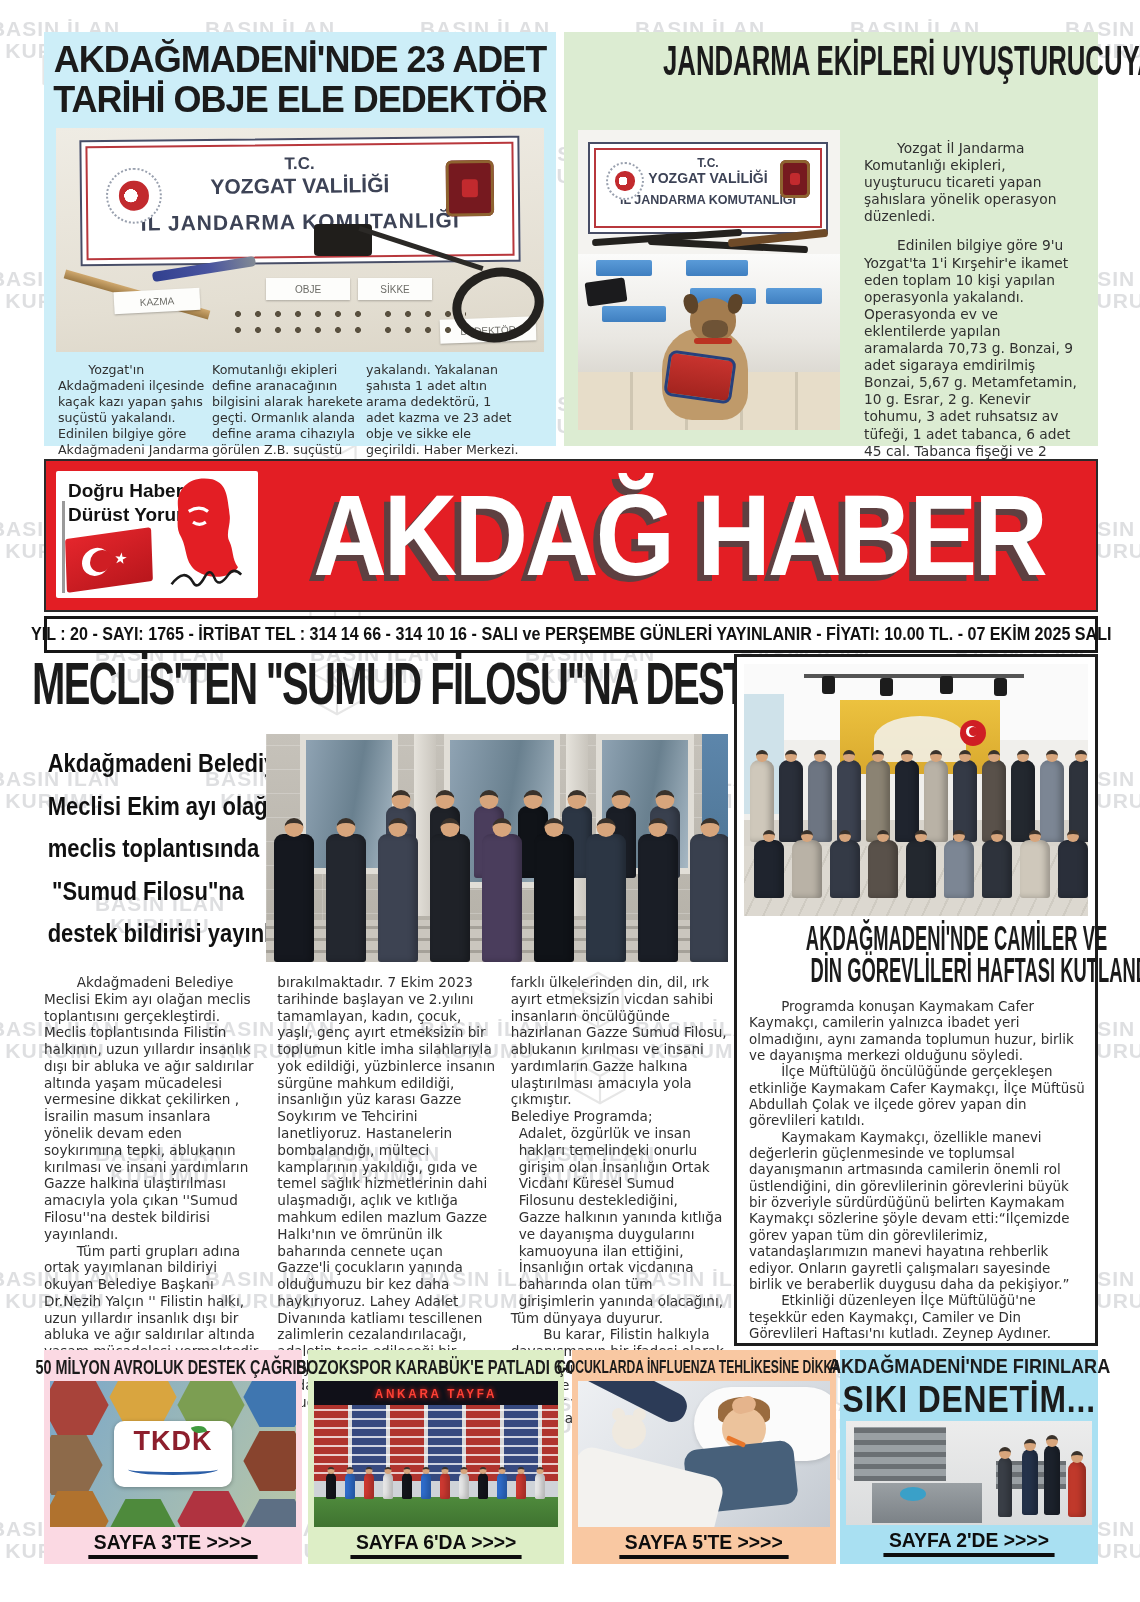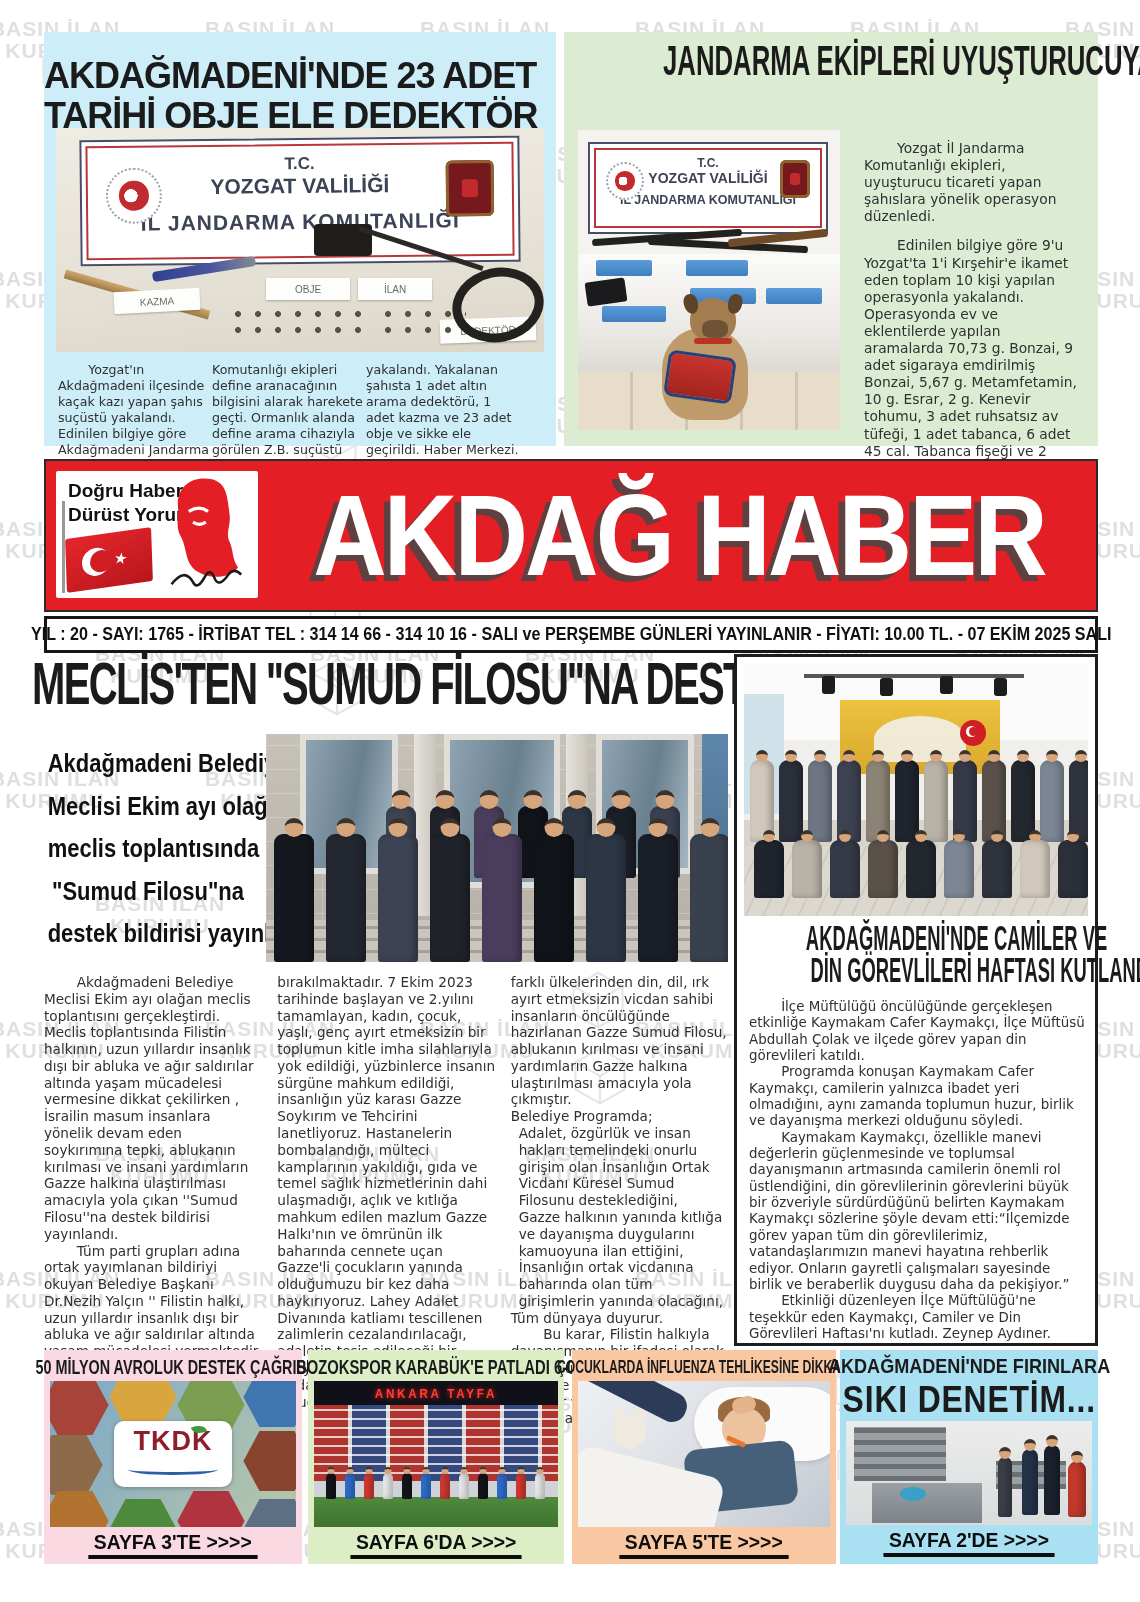--- a/index.html
+++ b/index.html
@@ -10,21 +10,21 @@
   .abs{position:absolute;}
   
   #wm-layer{position:absolute;inset:0;z-index:0;pointer-events:none;}
   .wm{position:absolute;text-align:center;font-family:"Liberation Sans",sans-serif;
       font-weight:bold;font-size:21px;line-height:1.05;color:rgba(145,150,155,.30);letter-spacing:1px;}
   .cube{position:absolute;opacity:.55;}
   .z1{position:absolute;z-index:1;}
   
   .tl-art{left:44px;top:32px;width:512px;height:414px;background:var(--topleft_bg,#cdeef8);}
   .tr-art{left:564px;top:32px;width:534px;height:414px;background:var(--topright_bg,#dcecd2);}
-  .tl-head{width:100%;text-align:left;font-size:36px;letter-spacing:-1px;line-height:1.12;padding-top:24px;}
+  .tl-head{width:100%;text-align:center;font-size:36px;letter-spacing:-1px;line-height:1.12;padding-top:8px;}
   .tr-head{width:100%;text-align:center;padding-top:10px;height:44px;}
   
   .photo1{left:12px;top:96px;width:488px;height:224px;background:linear-gradient(175deg,#efece4,#e4dfd3 70%,#dcd6c8);overflow:hidden;}
   .sign{background:#fff;border:2px solid #474d66;position:absolute;}
   .sign::before{content:"";position:absolute;inset:4px;border:2px solid #b8373c;}
   .sign-inner{position:absolute;inset:8px;text-align:center;color:#3d4356;font-family:"Liberation Sans",sans-serif;font-weight:bold;}
   .emb1{position:absolute;border-radius:50%;border:2px dotted #99a0ae;background:#fff;}
   .emb1::after{content:"";position:absolute;inset:22%;border-radius:50%;background:radial-gradient(circle at 40% 50%,#fff 0 28%,#c22a2e 29%);}
   .emb2{position:absolute;border-radius:6px;background:#76191f;box-shadow:inset 0 0 0 3px #8e6330;}
   .emb2::after{content:"";position:absolute;inset:34%;background:#c22a2e;border-radius:3px;}
@@ -518,21 +518,21 @@
       </div>
       <div style="position:absolute;left:6px;top:162px;width:150px;height:9px;background:linear-gradient(#cfa86e,#9d7a45);transform:rotate(16deg);"></div>
       <div style="position:absolute;left:96px;top:136px;width:104px;height:10px;background:linear-gradient(90deg,#31408f,#49549f 55%,#828a94);border-radius:4px;transform:rotate(-9deg);"></div>
       <div class="card" style="left:58px;top:162px;width:86px;height:22px;transform:rotate(-3deg);">
           <span>KAZMA</span>
         </div>
       <div class="card" style="left:210px;top:150px;width:84px;height:22px;">
           <span>OBJE</span>
         </div>
       <div class="card" style="left:302px;top:150px;width:74px;height:22px;">
-          <span>İLAN</span>
+          <span>SİKKE</span>
         </div>
       <div class="card" style="left:384px;top:190px;width:96px;height:24px;transform:rotate(-2deg);">
           <span>DEDEKTÖR</span>
         </div>
       <div class="dots" style="left:176px;top:180px;width:140px;height:34px;"></div>
       <div class="dots" style="left:326px;top:180px;width:84px;height:34px;"></div>
       <div style="position:absolute;left:258px;top:96px;width:58px;height:32px;background:#201e1b;border-radius:4px;"></div>
       <div style="position:absolute;left:300px;top:118px;width:130px;height:5px;background:#2b2926;transform:rotate(18deg);"></div>
       <div style="position:absolute;left:396px;top:140px;width:74px;height:56px;border:9px solid #24221f;border-radius:50%;transform:rotate(-12deg);"></div>
     </div>
@@ -703,22 +703,22 @@
           <div class="pn pn-sm" style="left: 238px; top: 176px; width: 30px; height: 58px; background: rgb(46, 51, 60);"></div>
           <div class="pn pn-sm" style="left: 276px; top: 176px; width: 30px; height: 58px; background: rgb(207, 200, 187);"></div>
           <div class="pn pn-sm" style="left: 314px; top: 176px; width: 30px; height: 58px; background: rgb(42, 47, 58);"></div>
         </div>
     </div>
     <div class="rhead hl">
       <div><span class="cond" style="font-size:28px;transform:scale(.82,1.12);">AKDAĞMADENİ'NDE CAMİLER VE</span></div>
       <div><span class="cond" style="font-size:28px;transform:scale(.82,1.12);">DİN GÖREVLİLERİ HAFTASI KUTLANDI</span></div>
     </div>
     <div class="rbody">
+      <p class="ind">Programda konuşan Kaymakam Cafer Kaymakçı, camilerin yalnızca ibadet yeri olmadığını, aynı zamanda toplumun huzur, birlik ve dayanışma merkezi olduğunu söyledi.</p>
       <p class="ind">İlçe Müftülüğü öncülüğünde gerçekleşen etkinliğe Kaymakam Cafer Kaymakçı, İlçe Müftüsü Abdullah Çolak ve ilçede görev yapan din görevlileri katıldı.</p>
-      <p class="ind">Programda konuşan Kaymakam Cafer Kaymakçı, camilerin yalnızca ibadet yeri olmadığını, aynı zamanda toplumun huzur, birlik ve dayanışma merkezi olduğunu söyledi.</p>
       <p class="ind">Kaymakam Kaymakçı, özellikle manevi değerlerin güçlenmesinde ve toplumsal dayanışmanın artmasında camilerin önemli rol üstlendiğini, din görevlilerinin görevlerini büyük bir özveriyle sürdürdüğünü belirten Kaymakam Kaymakçı sözlerine şöyle devam etti:“İlçemizde görev yapan tüm din görevlilerimiz, vatandaşlarımızın manevi hayatına rehberlik ediyor. Onların gayretli çalışmaları sayesinde birlik ve beraberlik duygusu daha da pekişiyor.”</p>
       <p class="ind">Etkinliği düzenleyen İlçe Müftülüğü'ne teşekkür eden Kaymakçı, Camiler ve Din Görevlileri Haftası'nı kutladı. Zeynep Aydıner.</p>
     </div>
   </div>
 
   <div class="abs z1 teaser" style="left:44px;width:258px;background:var(--teaser1_bg,#fbd9e3);">
     <div class="t-head">
         <span class="hl cond" style="font-size:20px;transform:scaleX(.72);">50 MİLYON AVROLUK DESTEK ÇAĞRISI</span>
       </div>
     <div class="t-img" style="background:linear-gradient(120deg,#7aa7c9,#b9c7a8);">

